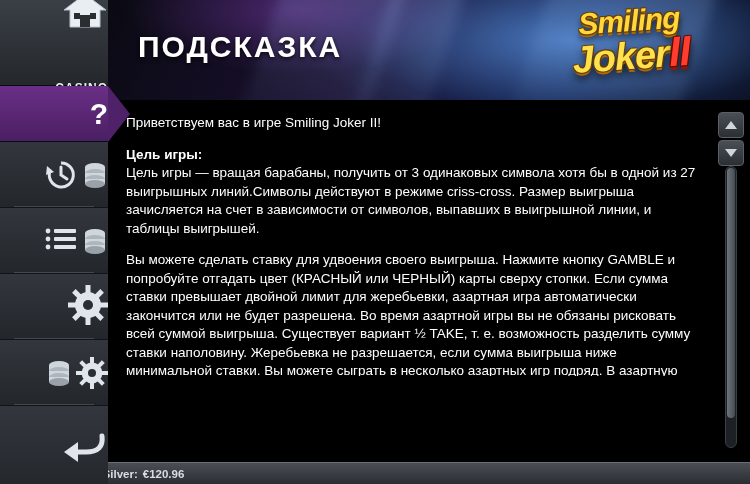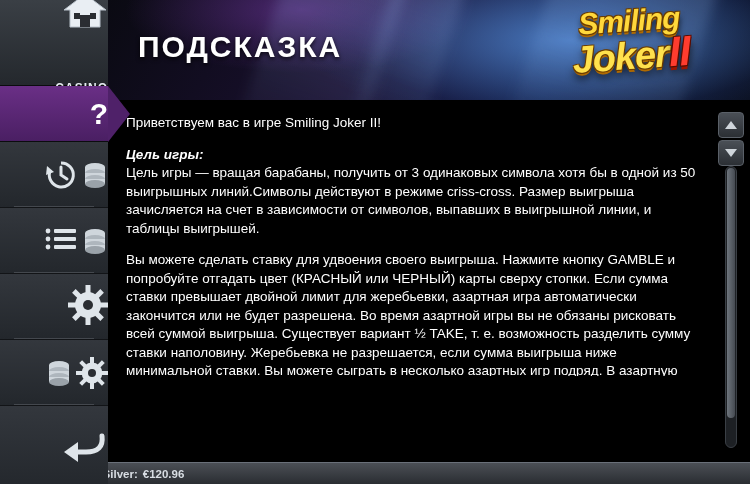--- a/index.html
+++ b/index.html
@@ -146,21 +146,21 @@
   .content {
     position: absolute;
     left: 108px; top: 100px;
     width: 642px; height: 276px;
     background: #000;
     color: #ffffff;
     padding: 14px 44px 10px 18px;
     overflow: hidden;
   }
   .para { font-size: 13.5px; line-height: 18.5px; margin-bottom: 13px; }
-  .para.heading { font-weight: bold; margin-bottom: 0px; font-style: italic; }
+  .para.heading { font-weight: bold; margin-bottom: 0px; }
 
   
   .scrollbar {
     position: absolute;
     right: 6px; top: 112px;
     width: 26px; height: 336px;
   }
   .sb-track {
     position: absolute;
     left: 7px; top: 54px;
@@ -337,21 +337,21 @@
       <div class="logo-line1">Smiling</div>
       <div class="logo-line2">
         <span>Joker</span><span class="logo-two">II</span>
       </div>
     </div>
   </div>
 
   <div class="content">
     <div class="para">Приветствуем вас в игре Smiling Joker II!</div>
     <div class="para heading">Цель игры:</div>
-    <div class="para">Цель игры — вращая барабаны, получить от 3 одинаковых символа хотя бы в одной из 50 выигрышных линий.Символы действуют в режиме criss-cross. Размер выигрыша зачисляется на счет в зависимости от символов, выпавших в выигрышной линии, и таблицы выигрышей.</div>
+    <div class="para">Цель игры — вращая барабаны, получить от 3 одинаковых символа хотя бы в одной из 27 выигрышных линий.Символы действуют в режиме criss-cross. Размер выигрыша зачисляется на счет в зависимости от символов, выпавших в выигрышной линии, и таблицы выигрышей.</div>
     <div class="para">Вы можете сделать ставку для удвоения своего выигрыша. Нажмите кнопку GAMBLE и попробуйте отгадать цвет (КРАСНЫЙ или ЧЕРНЫЙ) карты сверху стопки. Если сумма ставки превышает двойной лимит для жеребьевки, азартная игра автоматически закончится или не будет разрешена. Во время азартной игры вы не обязаны рисковать всей суммой выигрыша. Существует вариант ½ TAKE, т. е. возможность разделить сумму ставки наполовину. Жеребьевка не разрешается, если сумма выигрыша ниже минимальной ставки. Вы можете сыграть в несколько азартных игр подряд. В азартную игру можно играть не более 5 раз подряд.</div>
   </div>
 
   <div class="scrollbar">
     <div class="sb-btn sb-up">
       <span class="tri-up"></span>
     </div>
     <div class="sb-btn sb-down">
       <span class="tri-down"></span>
     </div>

